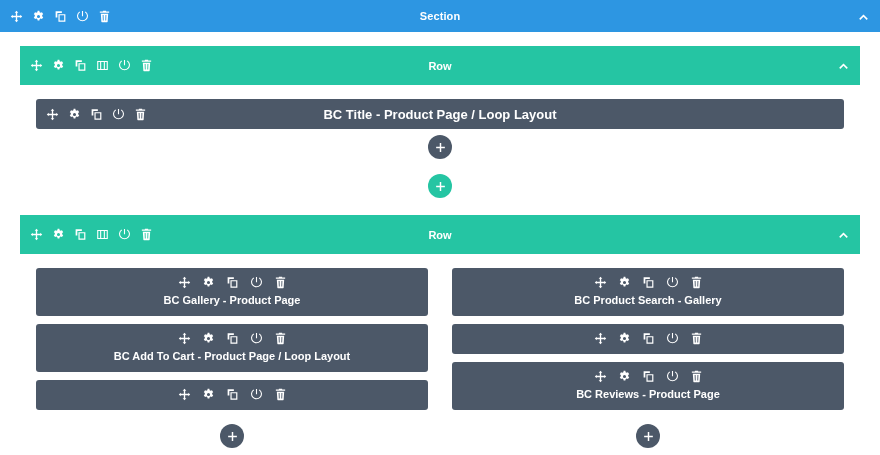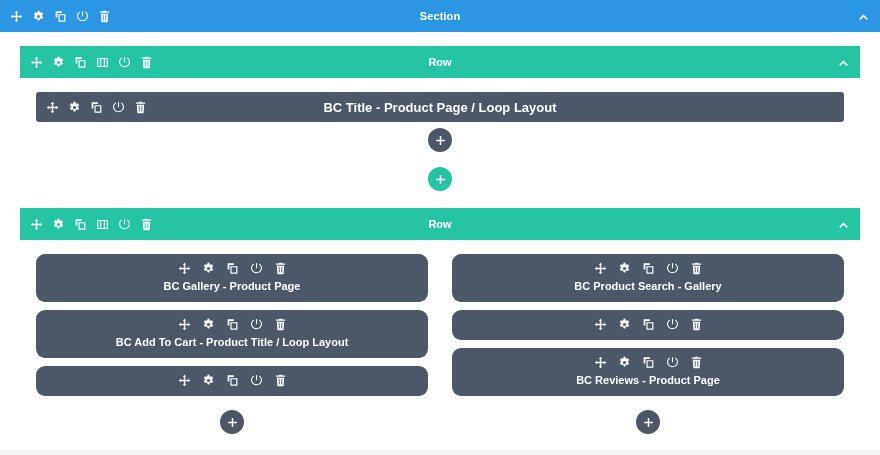--- a/index.html
+++ b/index.html
@@ -89,21 +89,21 @@
   .collapse-icon svg { width: 11px; height: 11px; fill: currentColor; display:block; }
 
   
   .row-block {
     border: 0;
     margin-bottom: 0;
     background: #ffffff;
   }
 
   .row-bar {
-    height: 32px;
+    height: 39px;
     background: #25c5a3;
     display: flex;
     align-items: center;
     padding: 0 10px;
     position: relative;
   }
   .row-bar .bar-title {
     position: absolute;
     left: 0; right: 0;
     text-align: center;
@@ -120,21 +120,21 @@
 
   .columns {
     display: flex;
     gap: 24px;
   }
   .column { flex: 1 1 0; min-width: 0; }
 
   
   .module {
     background: #4c5868;
-    border-radius: 9px;
+    border-radius: 3px;
     margin-bottom: 8px;
     padding: 8px 10px 9px 10px;
     text-align: center;
     cursor: pointer;
   }
   .module .module-label {
     color: #ffffff;
     font-size: 11px;
     font-weight: bold;
     margin-top: 4px;
@@ -438,21 +438,21 @@
                       <svg viewBox="0 0 24 24">
                         <path d="M11 1.8h2v9.6h-2zM7.6 4.1 6.2 2.55A10.1 10.1 0 1 0 17.8 2.55L16.4 4.1a8.1 8.1 0 1 1-8.8 0z"></path>
                       </svg>
                     </span>
                   <span class="tool-icon">
                       <svg viewBox="0 0 24 24">
                         <path d="M9 1.4h6v1.5h5.6v2H3.4v-2H9zM5.2 6.9h13.6l-1 14.8a1 1 0 0 1-1 .9H7.2a1 1 0 0 1-1-.9zm3.4 2.4.35 10h1.6l-.3-10zm5.2 0-.3 10h1.6l.35-10z"></path>
                       </svg>
                     </span>
                 </div>
-                <div class="module-label">BC Add To Cart - Product Title / Loop Layout</div>
+                <div class="module-label">BC Add To Cart - Product Page / Loop Layout</div>
               </div>
 
               <div class="module">
                 <div class="tools centered">
                   <span class="tool-icon">
                       <svg viewBox="0 0 24 24">
                         <path d="M12 1.5 8.6 5h2.15v5.75H5V8.6L1.5 12 5 15.4v-2.15h5.75V19H8.6l3.4 3.5 3.4-3.5h-2.15v-5.75H19v2.15l3.5-3.4L19 8.6v2.15h-5.75V5h2.15z"></path>
                       </svg>
                     </span>
                   <span class="tool-icon">

